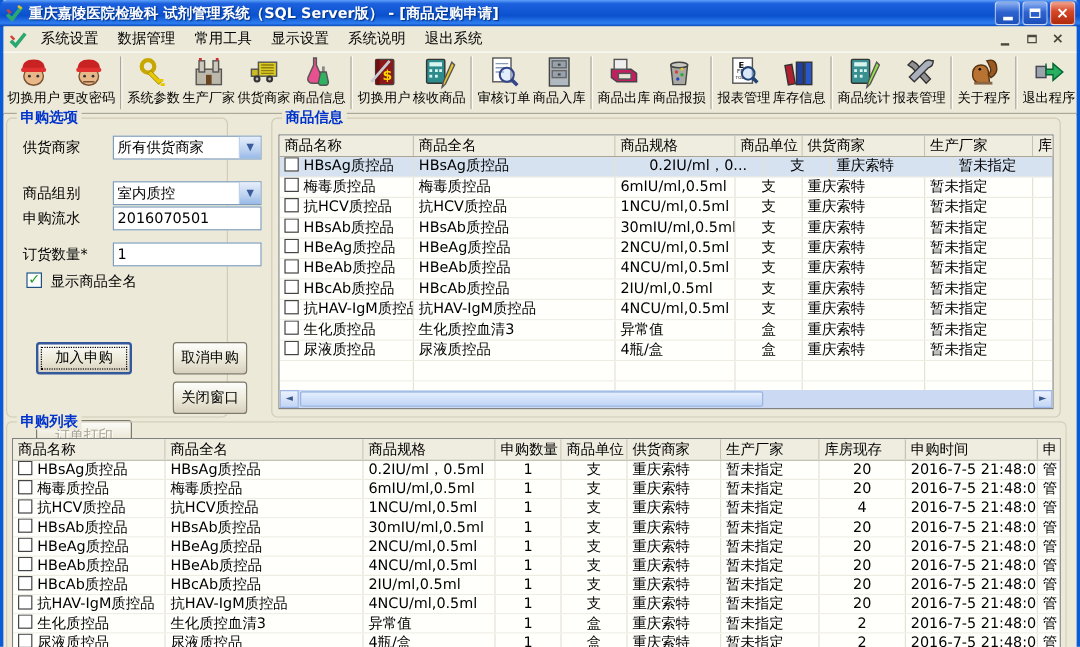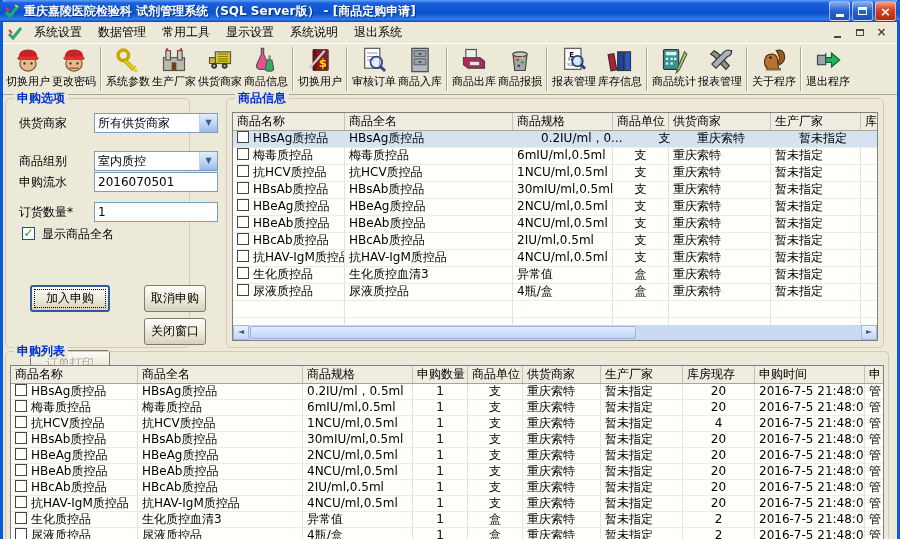--- a/index.html
+++ b/index.html
@@ -181,20 +181,33 @@
       <div class="tb-sep"></div>
       <div class="tb-btn">
         <div class="tb-icon"><svg viewBox="0 0 24 24">
             <rect x="6" y="3" width="13" height="18" rx="1" fill="#8B1A1A" stroke="#444"></rect>
             <rect x="6" y="3" width="3" height="18" fill="#6E1010"></rect>
             <path d="M3 19 L16 4" stroke="#C8CCD4" stroke-width="2"></path>
             <text x="11" y="18" font-size="10" fill="#FFD700" font-weight="bold">$</text>
           </svg></div>
         <div class="tb-label">切换用户</div>
       </div>
+      <div class="tb-btn">
+        <div class="tb-icon"><svg viewBox="0 0 24 24">
+            <rect x="3" y="3" width="13" height="17" rx="1" fill="#2E8B8B" stroke="#333"></rect>
+            <rect x="5" y="5" width="9" height="3" fill="#D8F4F0"></rect>
+            <rect x="5" y="10" width="2" height="2" fill="#D8F4F0"></rect>
+            <rect x="9" y="10" width="2" height="2" fill="#D8F4F0"></rect>
+            <rect x="12" y="10" width="2" height="2" fill="#D8F4F0"></rect>
+            <rect x="5" y="14" width="2" height="2" fill="#D8F4F0"></rect>
+            <rect x="9" y="14" width="2" height="2" fill="#D8F4F0"></rect>
+            <path d="M21 5 L15 19 l-1 4 2.5-2.5 L23 7 Z" fill="#E8C830" stroke="#555"></path>
+          </svg></div>
+        <div class="tb-label">核收商品</div>
+      </div>
       <div class="tb-sep"></div>
       <div class="tb-btn">
         <div class="tb-icon"><svg viewBox="0 0 24 24">
             <rect x="4" y="2" width="13" height="17" fill="#fff" stroke="#555"></rect>
             <path d="M6 6 h9 M6 9 h9 M6 12 h6" stroke="#8899BB"></path>
             <circle cx="14" cy="14" r="5" fill="rgba(190,215,250,.45)" stroke="#334488" stroke-width="1.5"></circle>
             <path d="M17.5 17.5 L21.5 21.5" stroke="#334488" stroke-width="2.5"></path>
           </svg></div>
         <div class="tb-label">审核订单</div>
       </div>

